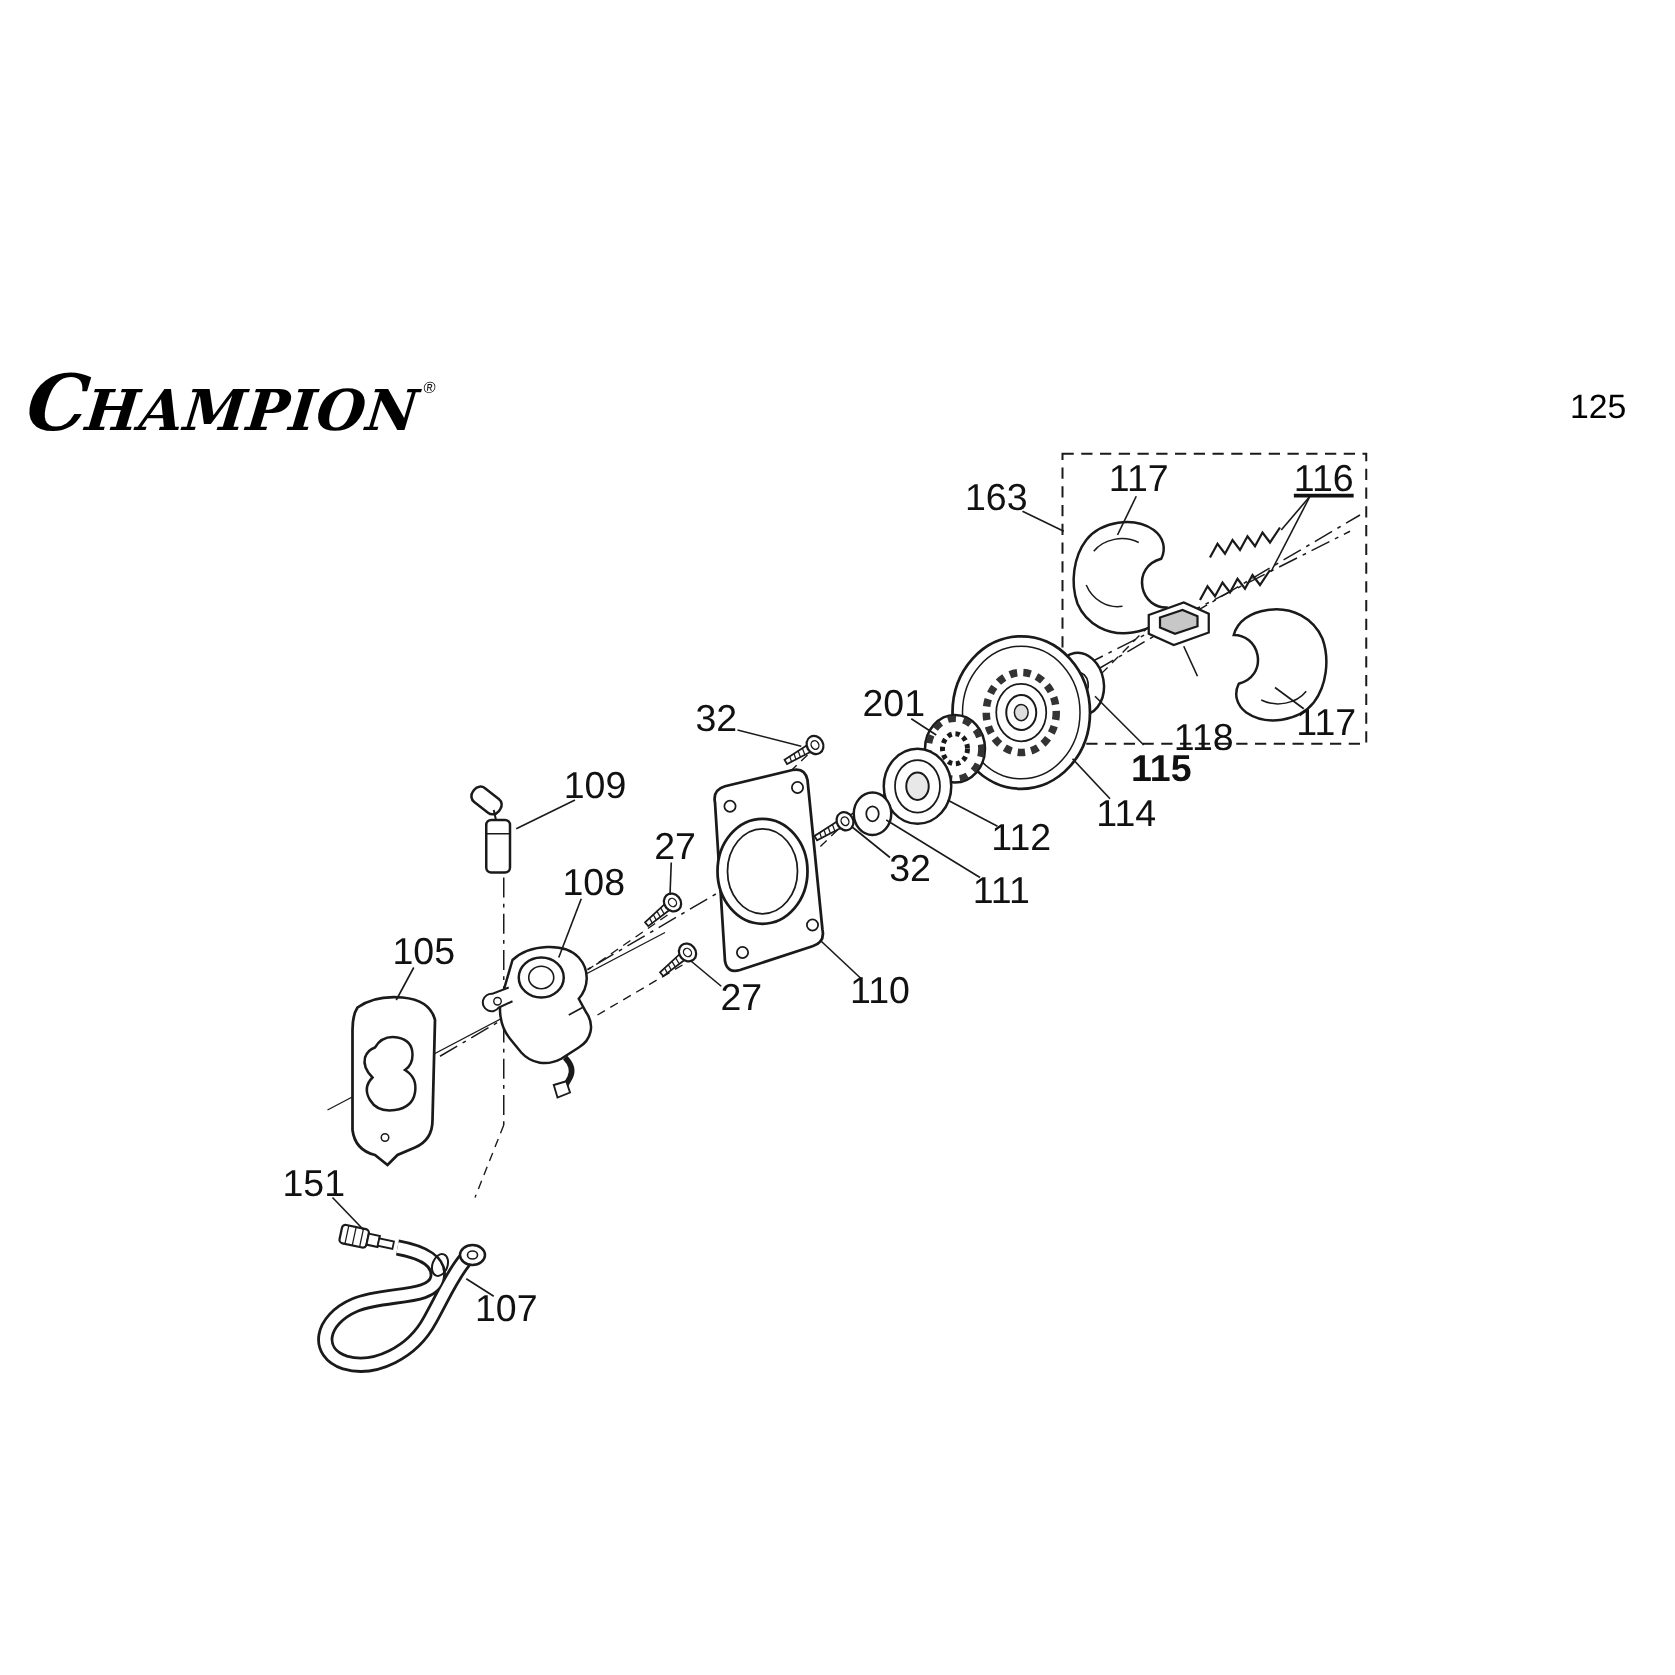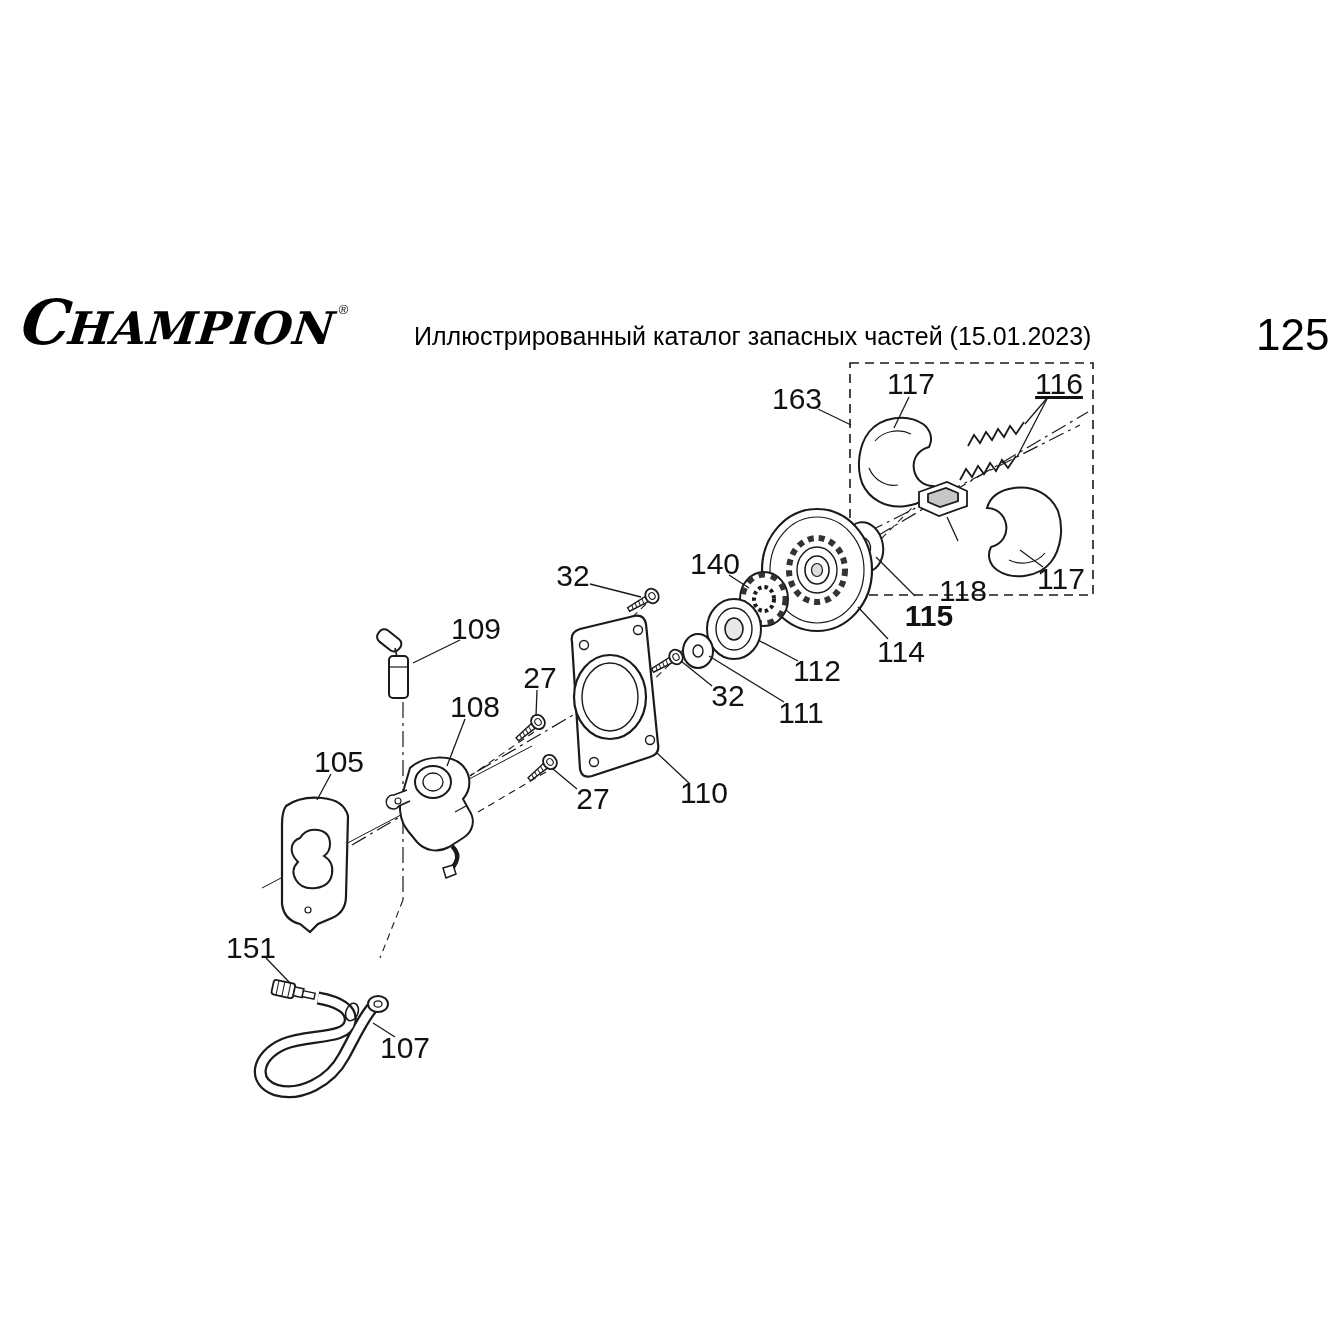--- a/index.html
+++ b/index.html
@@ -22,21 +22,21 @@
     font-family:"Liberation Sans", sans-serif;
     position:relative; top:-30px; left:2px;
   }
 
   .catalog-title {
     position:absolute; left:414px; top:322px;
     font-size:25px; color:#000;
   }
   .page-number {
     position:absolute; left:1256px; top:310px;
-    font-size:44px; color:#000;
+    font-size:27px; color:#000;
   }
 
   svg.diagram { position:absolute; left:0; top:0; }
 
   .labels-layer { position:absolute; inset:0; pointer-events:none; }
   .part-label {
     position:absolute; transform:translate(-50%,-50%);
     font-size:30px; color:#111; white-space:nowrap;
     font-family:"Liberation Sans", sans-serif;
     text-align:center;
@@ -44,21 +44,20 @@
 </style>
 </head>
 <body>
 
 <div class="page">
 
   <div class="logo">
     <span class="initial">C</span><span class="rest">HAMPION</span><span class="reg">®</span>
   </div>
 
-  <div class="catalog-title">Иллюстрированный каталог запасных частей (15.01.2023)</div>
   <div class="page-number">125</div>
 
   <svg class="diagram" width="1340" height="1340" viewBox="0 0 1340 1340">
     <defs>
       <g id="screw" stroke="#1a1a1a">
         <path d="M 6,-3 L 27,-2 L 27,2 L 6,3 Z" fill="#fff" stroke-width="1.4"></path>
         <line x1="11" y1="-3" x2="10" y2="3" stroke-width="1"></line>
         <line x1="15" y1="-3" x2="14" y2="3" stroke-width="1"></line>
         <line x1="19" y1="-2.5" x2="18" y2="2.5" stroke-width="1"></line>
         <line x1="23" y1="-2.5" x2="22" y2="2.5" stroke-width="1"></line>
@@ -226,21 +225,21 @@
   </svg>
 
   <div class="labels-layer">
       <div class="part-label" style="left: 797px; top: 399px;">163</div>
       <div class="part-label" style="left: 911px; top: 384px;">117</div>
       <div class="part-label" style="left: 1059px; top: 384px; text-decoration: underline;">116</div>
       <div class="part-label" style="left: 963px; top: 555px; margin-top: 36px;">118</div>
       <div class="part-label" style="left: 1061px; top: 579px;">117</div>
       <div class="part-label" style="left: 929px; top: 616px; font-weight: bold;">115</div>
       <div class="part-label" style="left: 901px; top: 652px;">114</div>
-      <div class="part-label" style="left: 715px; top: 564px;">140</div>
+      <div class="part-label" style="left: 715px; top: 564px;">201</div>
       <div class="part-label" style="left: 817px; top: 671px;">112</div>
       <div class="part-label" style="left: 801px; top: 713px;">111</div>
       <div class="part-label" style="left: 573px; top: 576px;">32</div>
       <div class="part-label" style="left: 728px; top: 696px;">32</div>
       <div class="part-label" style="left: 476px; top: 629px;">109</div>
       <div class="part-label" style="left: 475px; top: 707px;">108</div>
       <div class="part-label" style="left: 540px; top: 678px;">27</div>
       <div class="part-label" style="left: 593px; top: 799px;">27</div>
       <div class="part-label" style="left: 339px; top: 762px;">105</div>
       <div class="part-label" style="left: 704px; top: 793px;">110</div>

